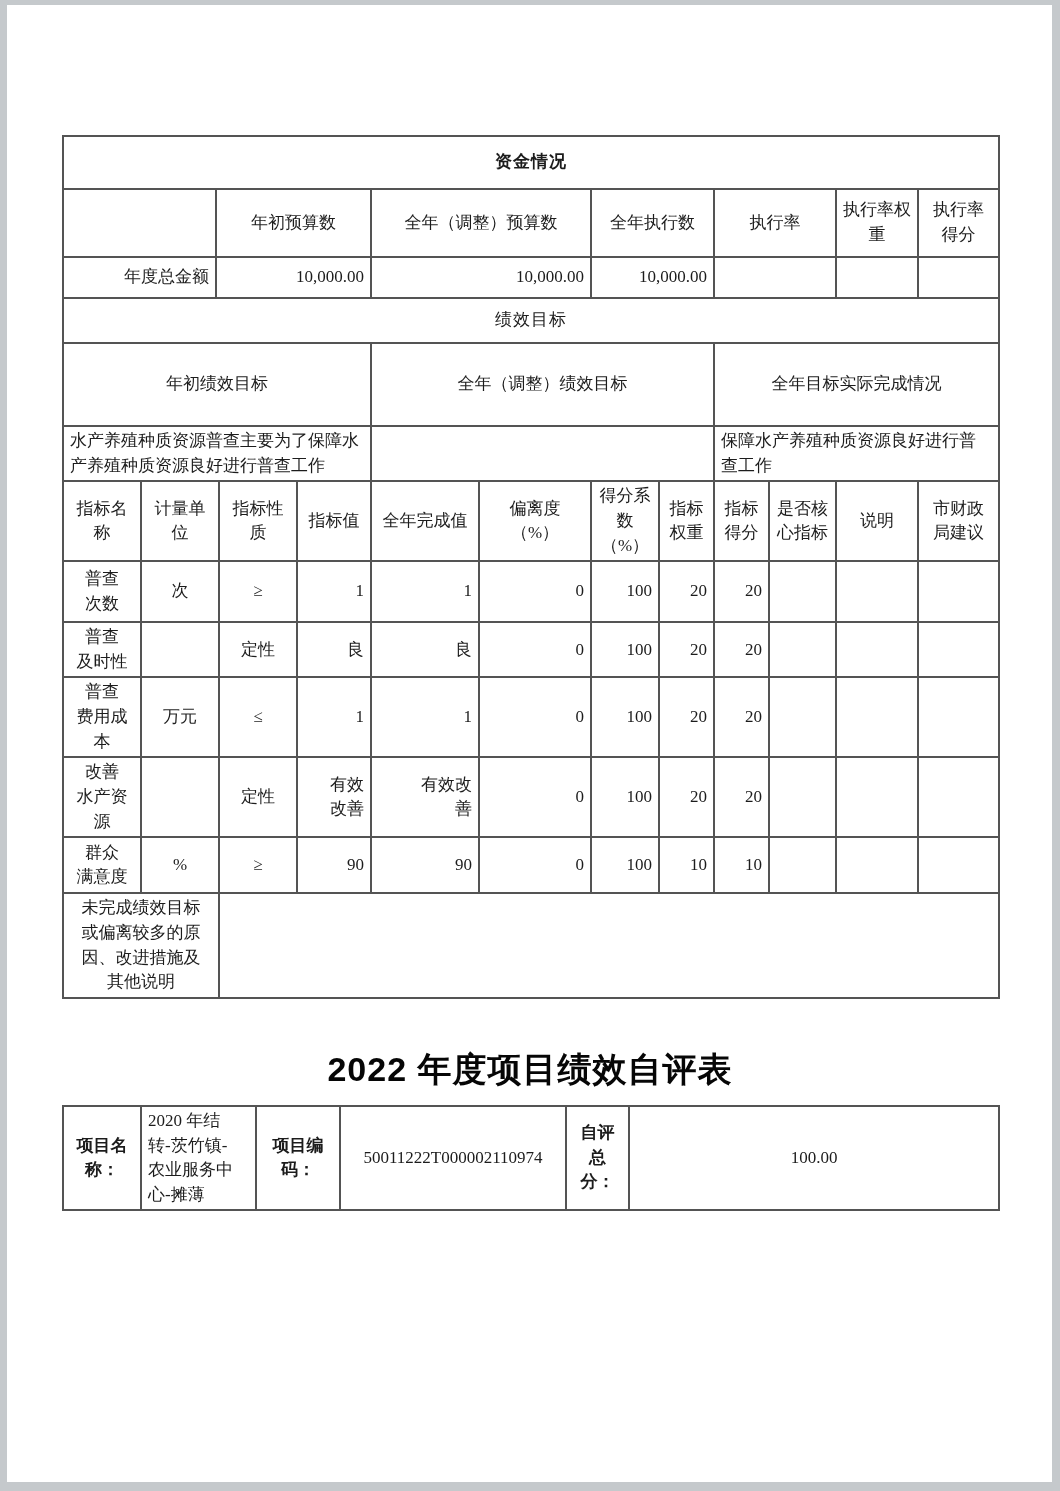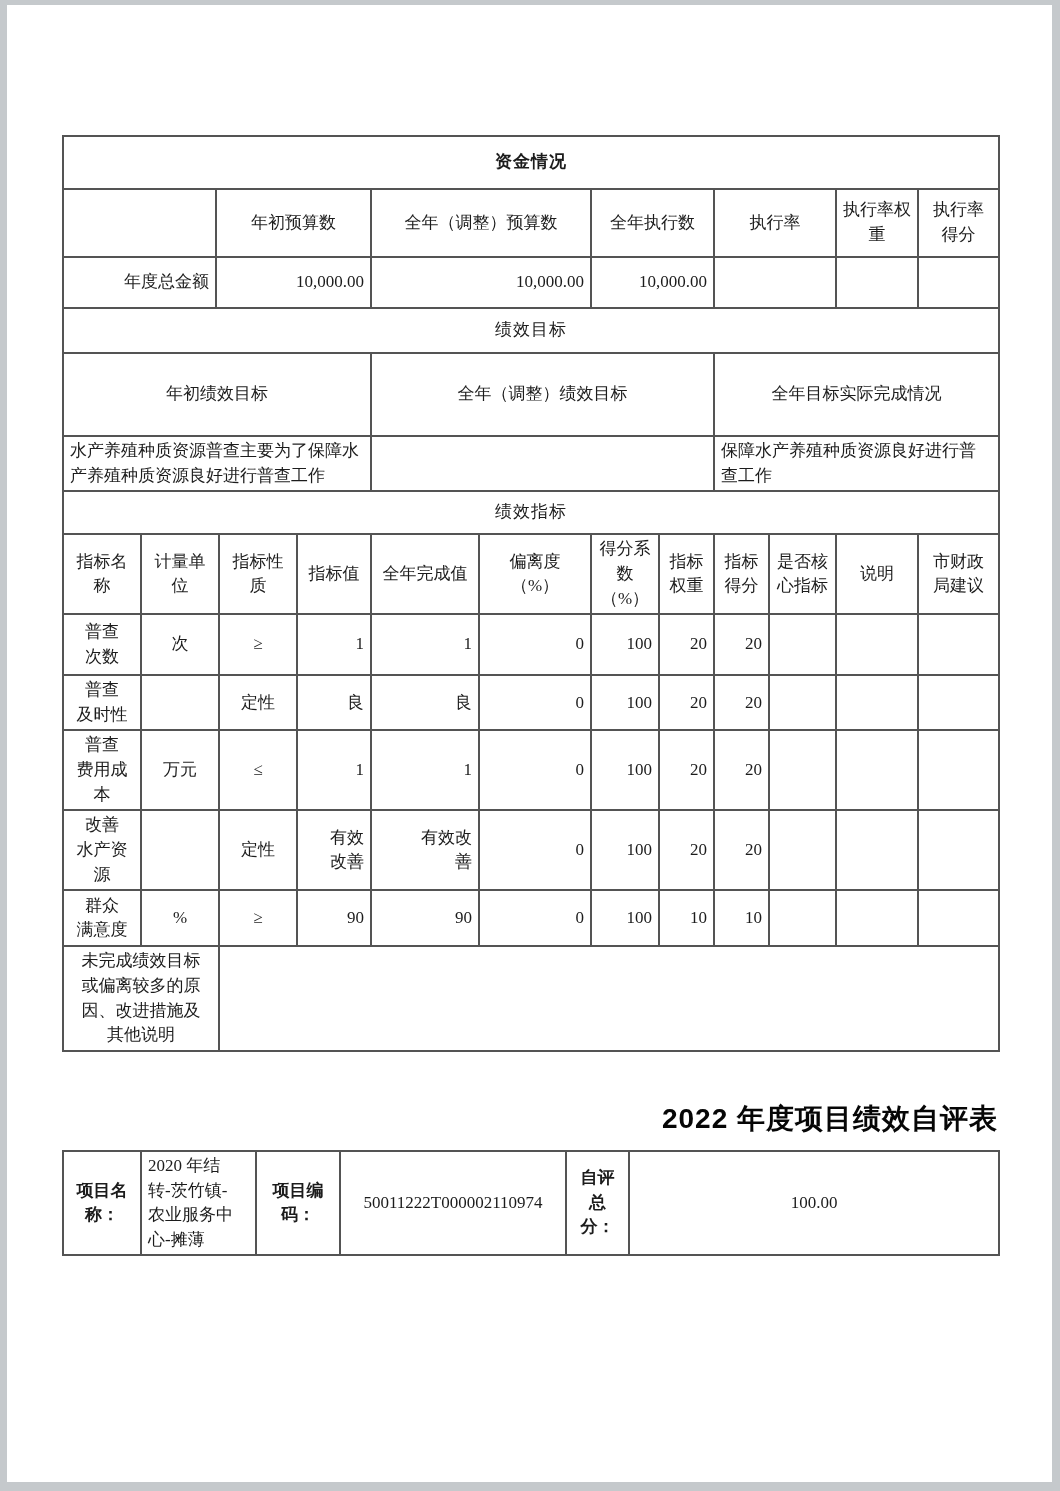--- a/index.html
+++ b/index.html
@@ -44,31 +44,31 @@
   .hc { text-align:center; font-size:18px; padding:2px 10px; }
   .num { text-align:right; padding-right:9px; white-space:pre-line; }
   .rlab { text-align:right; padding-right:4px; white-space:pre-line; }
   .cen { text-align:center; white-space:pre-line; }
   .gtxt { vertical-align:top; text-align:left; padding:3px 8px; }
   .flab { text-align:center; padding:4px 12px; white-space:pre-line; }
   .blab { font-weight:bold; text-align:center; font-size:17px; }
   .pname { text-align:left; padding:2px 7px; white-space:pre-line; }
 
   
-  .r-band1{height:53px} .r-fhead{height:68px} .r-frow{height:51px}
+  .r-band1{height:53px} .r-fhead{height:68px} .r-frow{height:41px}
   .r-band2{height:45px} .r-ghead{height:83px} .r-gbody{height:49px}
   .r-band3{height:43px} .r-ihead{height:73px}
   .r-i0{height:61px}.r-i1{height:50px}.r-i2{height:66px}.r-i3{height:68px}.r-i4{height:56px}
   .r-ifoot{height:103px}
   .r-eval{height:89px}
 
   h1.doc-title {
     font-family:"Liberation Sans", sans-serif;
-    font-weight:bold; font-size:28px; color:#060606;
-    text-align:right; width:936px;
+    font-weight:bold; font-size:34px; color:#060606;
+    text-align:center; width:936px;
     margin:48px 0 12px 0; letter-spacing:1px;
   }
 </style>
 </head>
 <body>
 
 <div class="page">
   <div class="content">
 
     <table class="doc">
@@ -138,23 +138,20 @@
         <col style="width:108px">
           <col style="width:112px">
           <col style="width:68px">
           <col style="width:55px">
         <col style="width:55px">
           <col style="width:67px">
           <col style="width:82px">
           <col style="width:81px">
       </colgroup>
       <tbody>
-          <tr class="r-band3">
-        <td class="band2" colspan="12">绩效指标</td>
-      </tr>
       <tr class="r-ihead">
         <td class="hc">指标名称</td>
         <td class="hc">计量单位</td>
         <td class="hc">指标性质</td>
         <td class="hc">指标值</td>
         <td class="hc">全年完成值</td>
         <td class="hc">偏离度（%）</td>
         <td class="hc">得分系数（%）</td>
         <td class="hc">指标权重</td>
         <td class="hc">指标得分</td>

